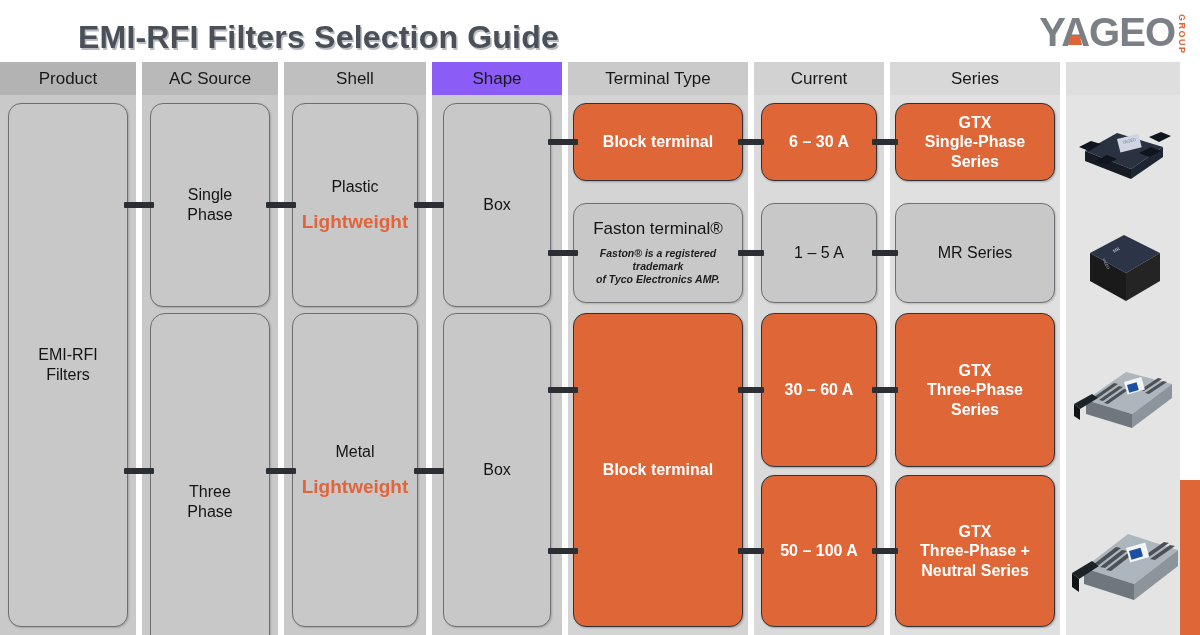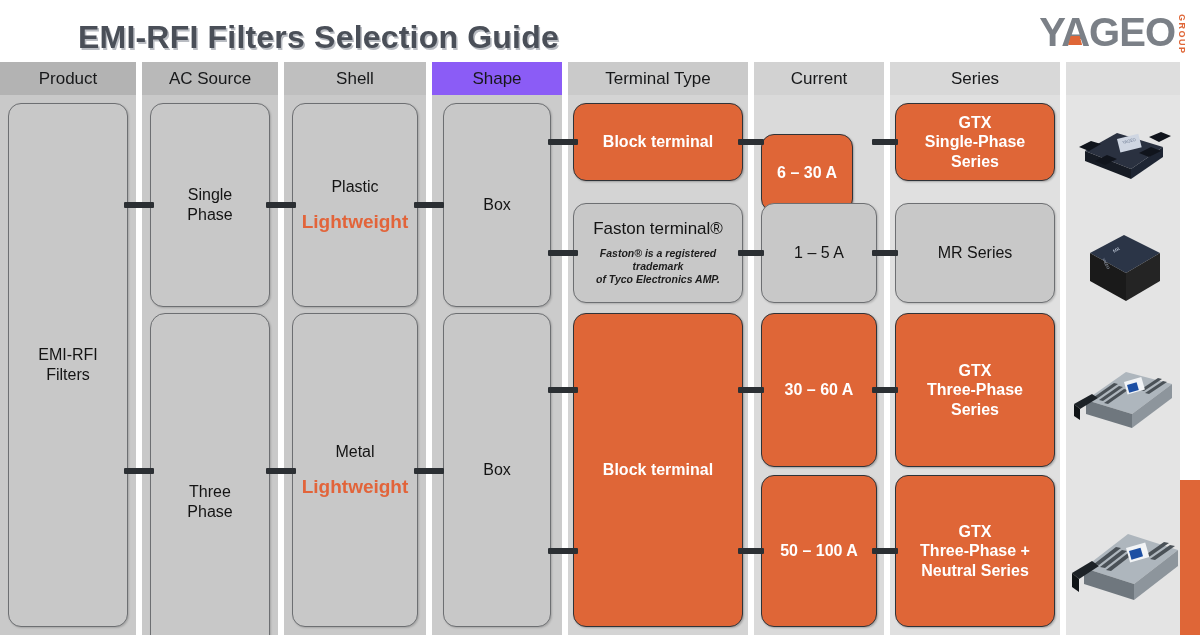--- a/index.html
+++ b/index.html
@@ -202,21 +202,21 @@
     <div class="node orange" style="left:5px;top:251px;width:170px;height:314px;">
       <div class="l1">Block terminal</div>
     </div>
   </div>
 
   <div class="col" style="left:754px;width:130px;">
     <div class="col-body" style="background:#dadada;"></div>
     <div class="col-head" style="background:#d2d2d2;">
       <span>Current</span>
     </div>
-    <div class="node orange" style="left:7px;top:41px;width:92px;height:78px;margin-top:31px;">
+    <div class="node orange" style="left:7px;top:41px;width:116px;height:78px;">
       <div class="l1">6 – 30 A</div>
     </div>
     <div class="node gray" style="left:7px;top:141px;width:116px;height:100px;">
       <div class="l1">1 – 5 A</div>
     </div>
     <div class="node orange" style="left:7px;top:251px;width:116px;height:154px;">
       <div class="l1">30 – 60 A</div>
     </div>
     <div class="node orange" style="left:7px;top:413px;width:116px;height:152px;">
       <div class="l1">50 – 100 A</div>

